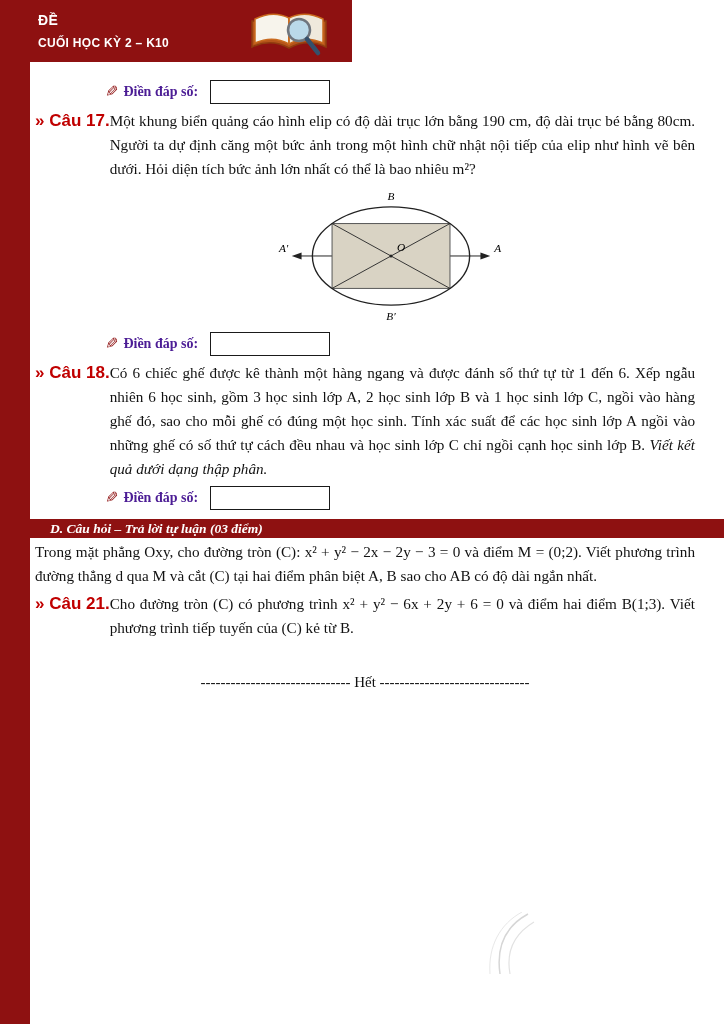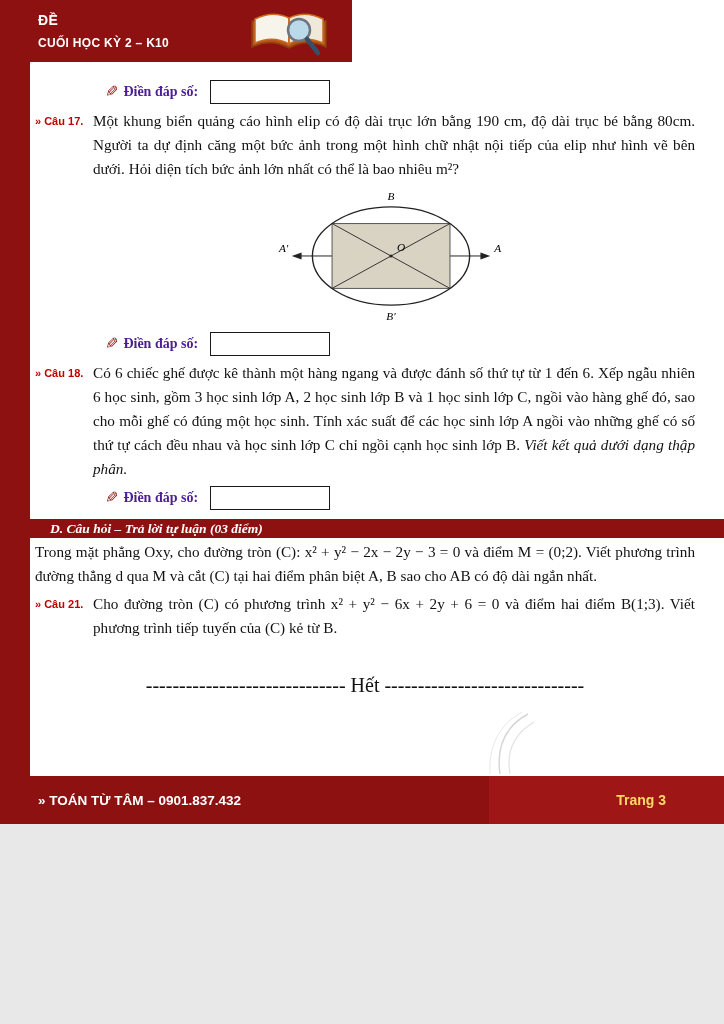--- a/index.html
+++ b/index.html
@@ -1,17 +1,17 @@
 <!DOCTYPE html>
 <html><head>
 <meta charset="utf-8">
 <style>
   html,body { margin:0; padding:0; background:#e8e8e8; }
   .page {
-    position:relative; width:724px; height:824px; margin:0 auto;
+    position:relative; width:724px; height:1024px; margin:0 auto;
     background:#ffffff; overflow:hidden;
     font-family:"Liberation Serif", serif; color:#111;
   }
   .left-strip { position:absolute; left:0; top:0; width:30px; height:1024px; background:#8e1111; }
 
   
   .header-block { position:absolute; left:0; top:0; width:352px; height:62px; background:#8e1111; }
   .header-title {
     position:absolute; left:38px; top:12px; color:#ffffff;
     font-family:"Liberation Sans", sans-serif; font-weight:700; font-size:14px; letter-spacing:.5px;
@@ -29,35 +29,35 @@
   .pen-icon {
     display:inline-block; transform:scaleX(-1);
     color:#8e1111; font-size:16px; margin-right:5px; line-height:1;
   }
   .answer-label { font-weight:700; color:#4c1d95; font-size:14px; }
   .answer-box { width:118px; height:22px; border:1.5px solid #1a1a1a; background:#fff; margin-left:12px; }
 
   .q { display:flex; margin:2px 0 4px 0; }
   .q-marker {
     flex:0 0 58px; font-family:"Liberation Sans", sans-serif; font-weight:700;
-    color:#c00000; font-size:11px; line-height:24px; white-space:nowrap;
+    color:#c00000; font-size:17px; line-height:24px; white-space:nowrap;text-align:right;
   }
   .q-text { flex:1; font-size:15.2px; line-height:24px; text-align:justify; }
   .italic { font-style:italic; }
 
   .figure-wrap { width:228px; margin:6px 0 4px 243px; }
   .fig-label { font-style:italic; font-size:11.5px; font-family:"Liberation Serif", serif; }
 
   .section-bar {
     margin:8px 0 0 -5px; width:694px; height:19px; line-height:19px;
     background:#8e1111; color:#ffffff; font-style:italic; font-weight:700;
     font-size:13.5px; padding-left:20px; box-sizing:border-box;
   }
 
-  .end-line { text-align:center; font-size:20px; margin-top:34px; color:#111; }
+  .end-line { text-align:center; font-size:15px; margin-top:34px; color:#111; }
 
   
   .footer { position:absolute; left:0; bottom:0; width:724px; height:48px; background:#8e1111; }
   .footer-brand {
     position:absolute; left:38px; top:50%; transform:translateY(-50%);
     color:#ffffff; font-family:"Liberation Sans", sans-serif; font-weight:700; font-size:13.5px;
   }
   .footer-pagebox { position:absolute; right:0; top:0; width:235px; height:48px; background:#9e1616; }
   .footer-page {
     position:absolute; right:58px; top:50%; transform:translateY(-50%);
@@ -148,18 +148,13 @@
 
     <div class="end-line">------------------------------ Hết ------------------------------</div>
   </div>
 
   <svg class="swirl" viewBox="0 0 70 64">
     <path d="M62,2 C40,14 30,34 34,62" fill="none" stroke="#d6d6d6" stroke-width="1.5"></path>
     <path d="M68,10 C48,22 40,40 44,62" fill="none" stroke="#e2e2e2" stroke-width="1.2"></path>
     <path d="M56,0 C34,12 22,34 24,62" fill="none" stroke="#e8e8e8" stroke-width="1"></path>
   </svg>
 
-  <div class="footer">
-    <div class="footer-pagebox"></div>
-    <div class="footer-brand">» TOÁN TỪ TÂM – 0901.837.432</div>
-    <div class="footer-page">Trang 3</div>
-  </div>
 </div>
 
 </body></html>

